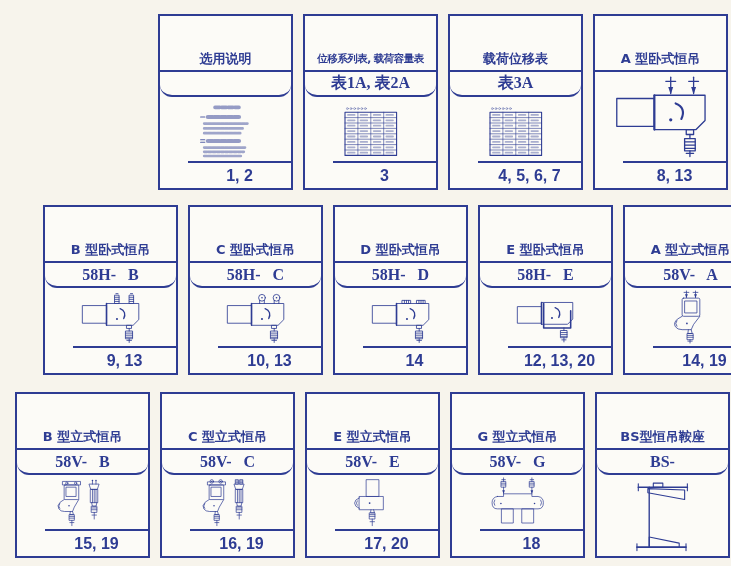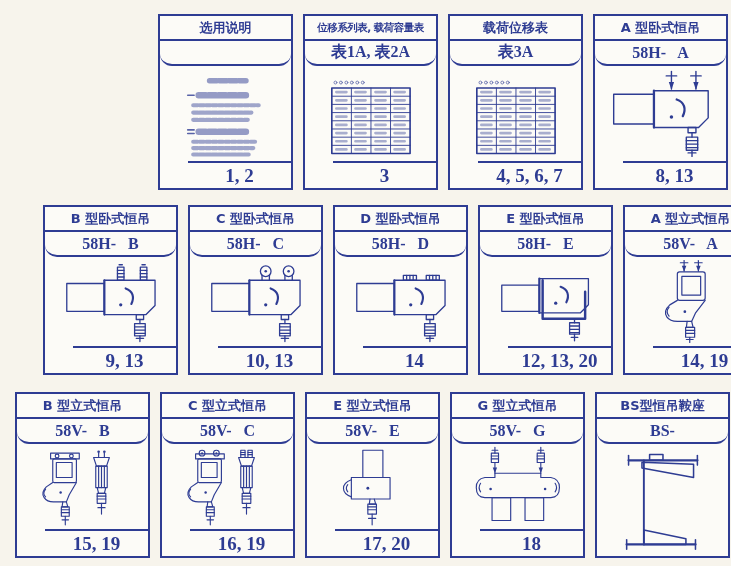--- a/index.html
+++ b/index.html
@@ -8,31 +8,31 @@
   body{background:#e8e6df;font-family:"DejaVu Sans",sans-serif;}
   .page{position:relative;width:731px;height:566px;background:var(--pagebg);overflow:hidden;}
   .row{position:absolute;display:flex;gap:10px;}
   .row1{left:158px;top:14px;height:176px;}
   .row2{left:15px;top:205px;height:170px;padding-left:28px;}
   .row3{left:15px;top:392px;height:166px;}
   .cell{width:135px;height:100%;border:2px solid var(--ink);background:var(--cellbg);
         display:flex;flex-direction:column;color:var(--ink);}
   .cell-title{height:25px;flex:0 0 25px;border-bottom:2px solid var(--ink);
         display:flex;align-items:center;justify-content:center;
-        font-weight:bold;font-size:13px;white-space:nowrap;overflow:hidden;}
+        font-weight:bold;font-size:13px;white-space:nowrap;overflow:hidden;margin-top:31px;}
   .row1 .cell:nth-child(2) .cell-title{font-size:10.5px;letter-spacing:-0.5px;}
   .cell-subtitle{height:25px;flex:0 0 25px;border-bottom:2px solid var(--ink);
         display:flex;align-items:center;justify-content:center;
         font-family:"Liberation Serif",serif;font-weight:bold;font-size:16px;white-space:pre;border-radius:12px;}
   .cell-figure{flex:1 1 auto;display:flex;align-items:center;justify-content:center;
         color:var(--ink);padding:2px;min-height:0;}
   .cell-figure svg{width:100%;height:100%;}
   .cell-footer{height:27px;flex:0 0 27px;border-top:2px solid var(--ink);
         display:flex;align-items:center;justify-content:center;
-        font-family:Liberation Serif, serif;font-weight:bold;font-size:19px;white-space:pre;margin-left:28px;}
+        font-family:Liberation Sans, sans-serif;font-weight:bold;font-size:16px;white-space:pre;margin-left:28px;}
   .defs{position:absolute;width:0;height:0;overflow:hidden;}
 </style>
 </head>
 <body>
 
 <div class="page">
 
   <svg class="defs" aria-hidden="true">
     <defs>
       <g id="fig-h-base" stroke="currentColor" fill="none" stroke-width="1.6" stroke-linecap="round" stroke-linejoin="round">
@@ -301,21 +301,20 @@
       <div class="cell-subtitle">表3A</div>
       <div class="cell-figure">
         <svg viewBox="0 0 131 100">
             <use href="#fig-table"></use>
           </svg>
       </div>
       <div class="cell-footer">4, 5, 6, 7</div>
     </div>
     <div class="cell">
       <div class="cell-title">A 型卧式恒吊</div>
-      <div class="cell-subtitle">58H-   A</div>
       <div class="cell-figure">
         <svg viewBox="0 0 131 104">
             <use href="#fig-h-a"></use>
           </svg>
       </div>
       <div class="cell-footer">8, 13</div>
     </div>
   </div>
 
   <div class="row row2">

